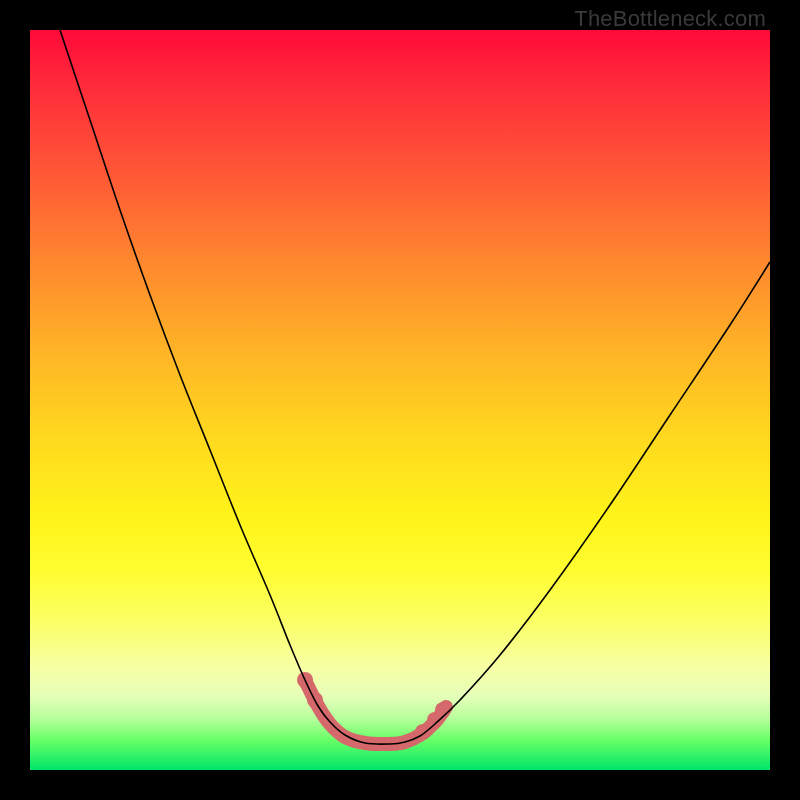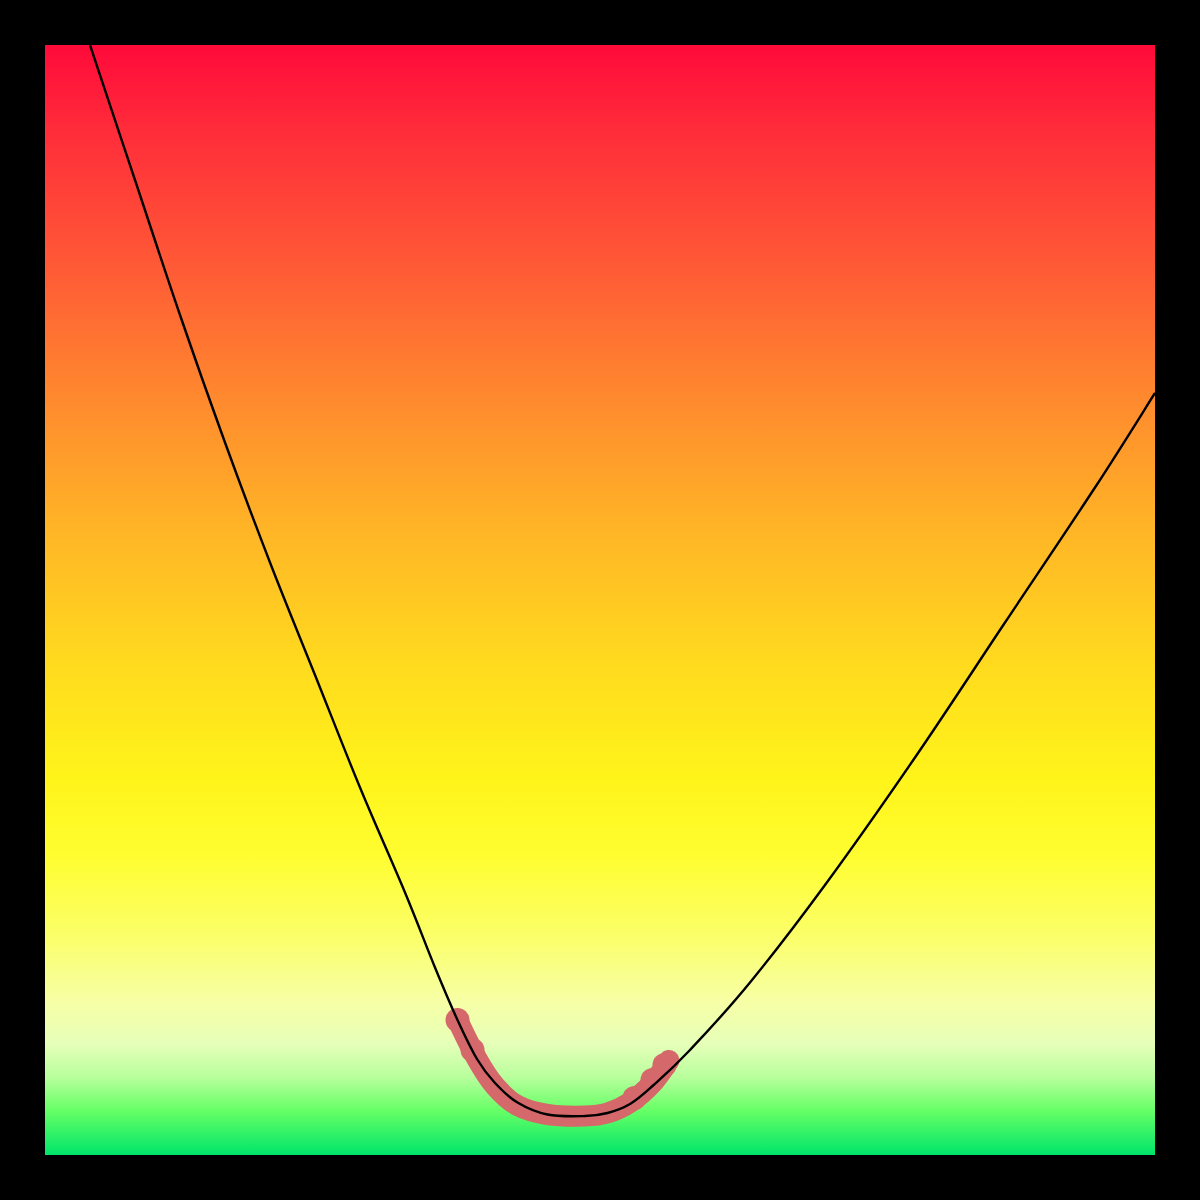--- a/index.html
+++ b/index.html
@@ -85,13 +85,14 @@
       <g id="accent-dots">
           <circle cx="275" cy="650" r="8" class="dot"></circle>
           <circle cx="285" cy="670" r="8" class="dot"></circle>
           <circle cx="393" cy="702" r="8" class="dot"></circle>
           <circle cx="405" cy="690" r="8" class="dot"></circle>
           <circle cx="413" cy="680" r="8" class="dot"></circle>
         </g>
       <path id="main-path" class="curve-main" d="M 30 0 C 35.4 16.2, 49.2 57.6, 60 90 C 70.8 122.4, 79.2 148.5, 90 180 C 100.8 211.5, 109.2 235.3, 120 265 C 130.8 294.7, 139.2 317.1, 150 345 C 160.8 372.9, 169.2 393, 180 420 C 190.8 447, 199.2 468.9, 210 495 C 220.8 521.1, 231 543.4, 240 565 C 249 586.6, 253.7 599.7, 260 615 C 266.3 630.3, 269.96 639.02, 275 650 C 280.04 660.98, 283.5 668.44, 288 676 C 292.5 683.56, 295.14 686.78, 300 692 C 304.86 697.22, 308.7 701.22, 315 705 C 321.3 708.78, 326.9 711.38, 335 713 C 343.1 714.62, 352.8 714.18, 360 714 C 367.2 713.82, 369.6 713.44, 375 712 C 380.4 710.56, 384.6 709.24, 390 706 C 395.4 702.76, 397.8 700.48, 405 694 C 412.2 687.52, 418.3 682.42, 430 670 C 441.7 657.58, 453.8 644.8, 470 625 C 486.2 605.2, 500.2 587, 520 560 C 539.8 533, 558.4 506.5, 580 475 C 601.6 443.5, 618.4 417.4, 640 385 C 661.6 352.6, 682 322.54, 700 295 C 718 267.46, 732.8 243.34, 740 232"></path>
     </svg>
   </div>
+  <div class="watermark">TheBottleneck.com</div>
 </div>
 
 </body></html>

